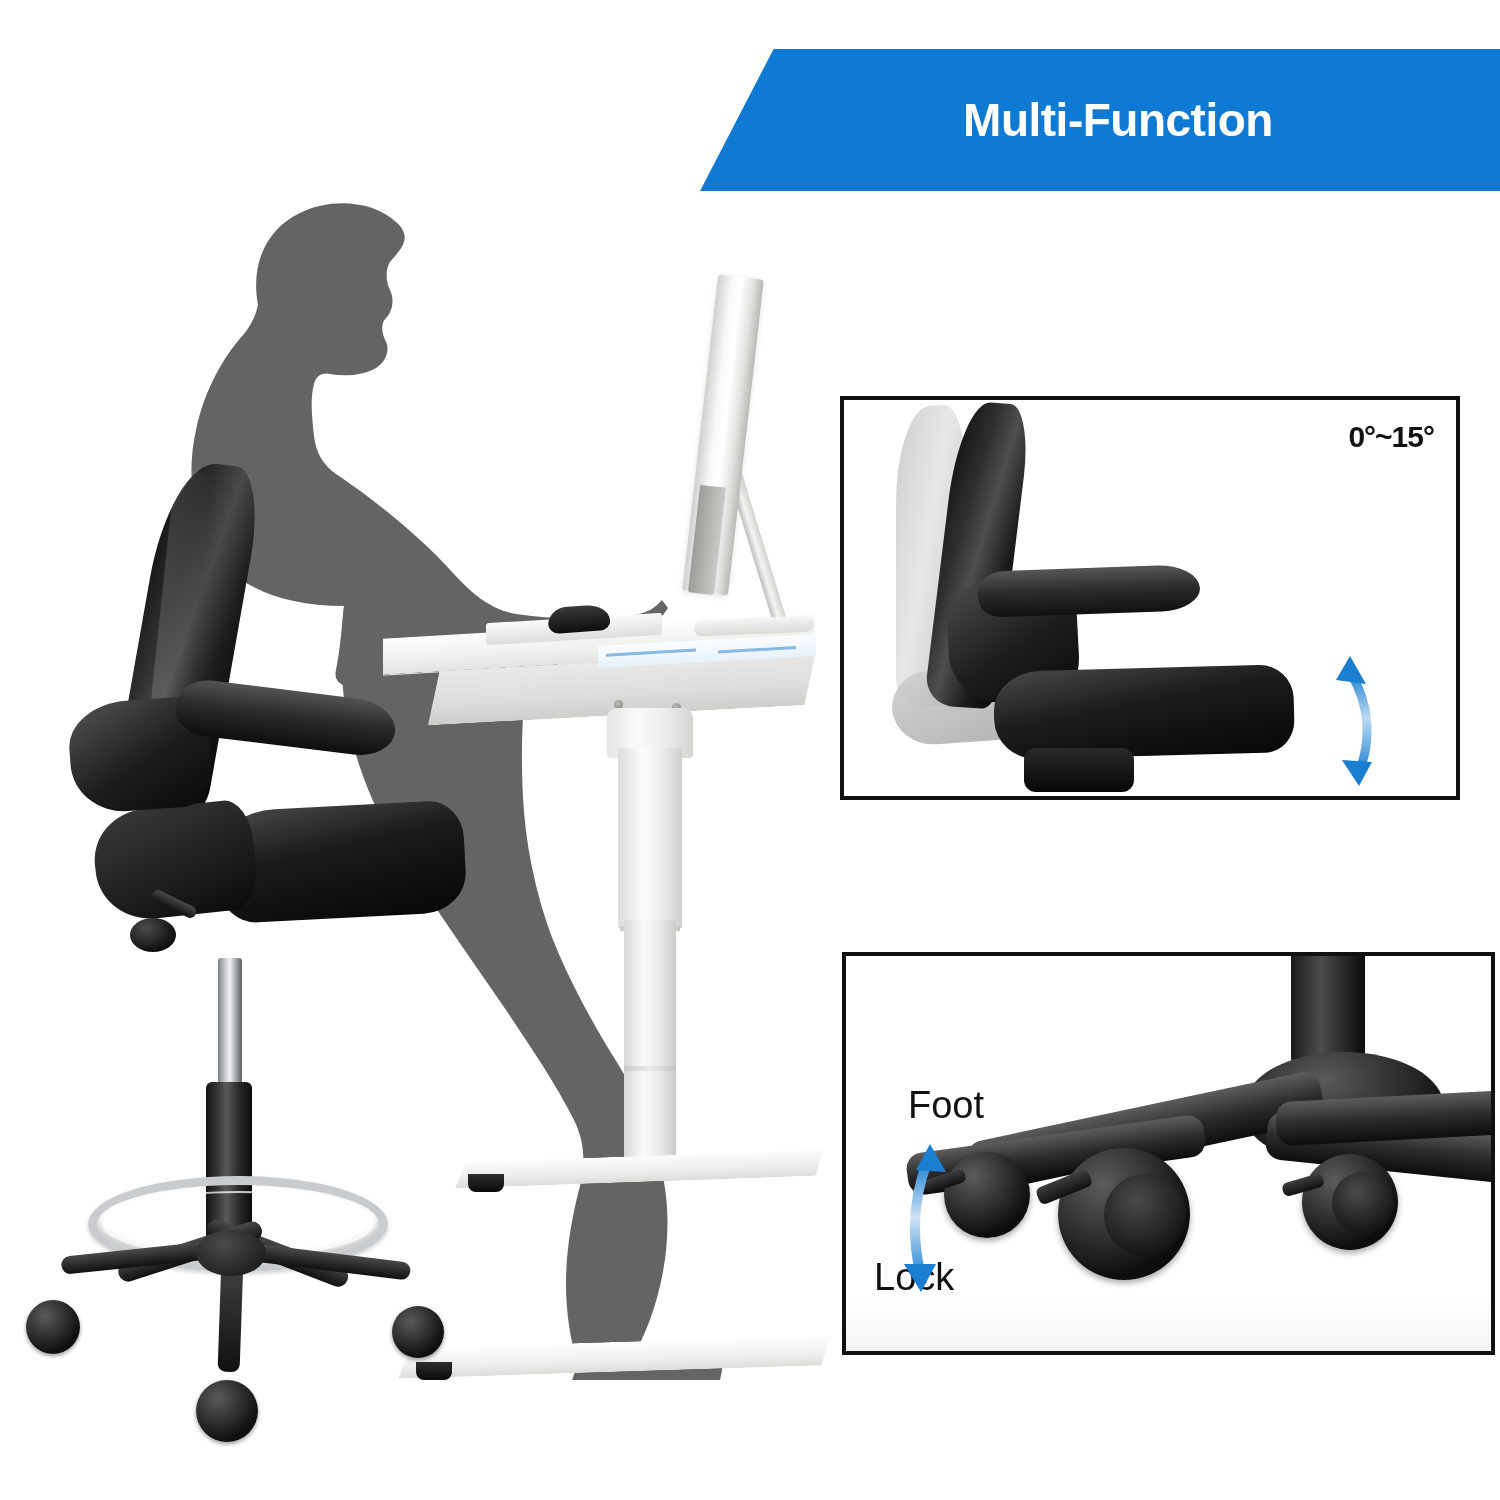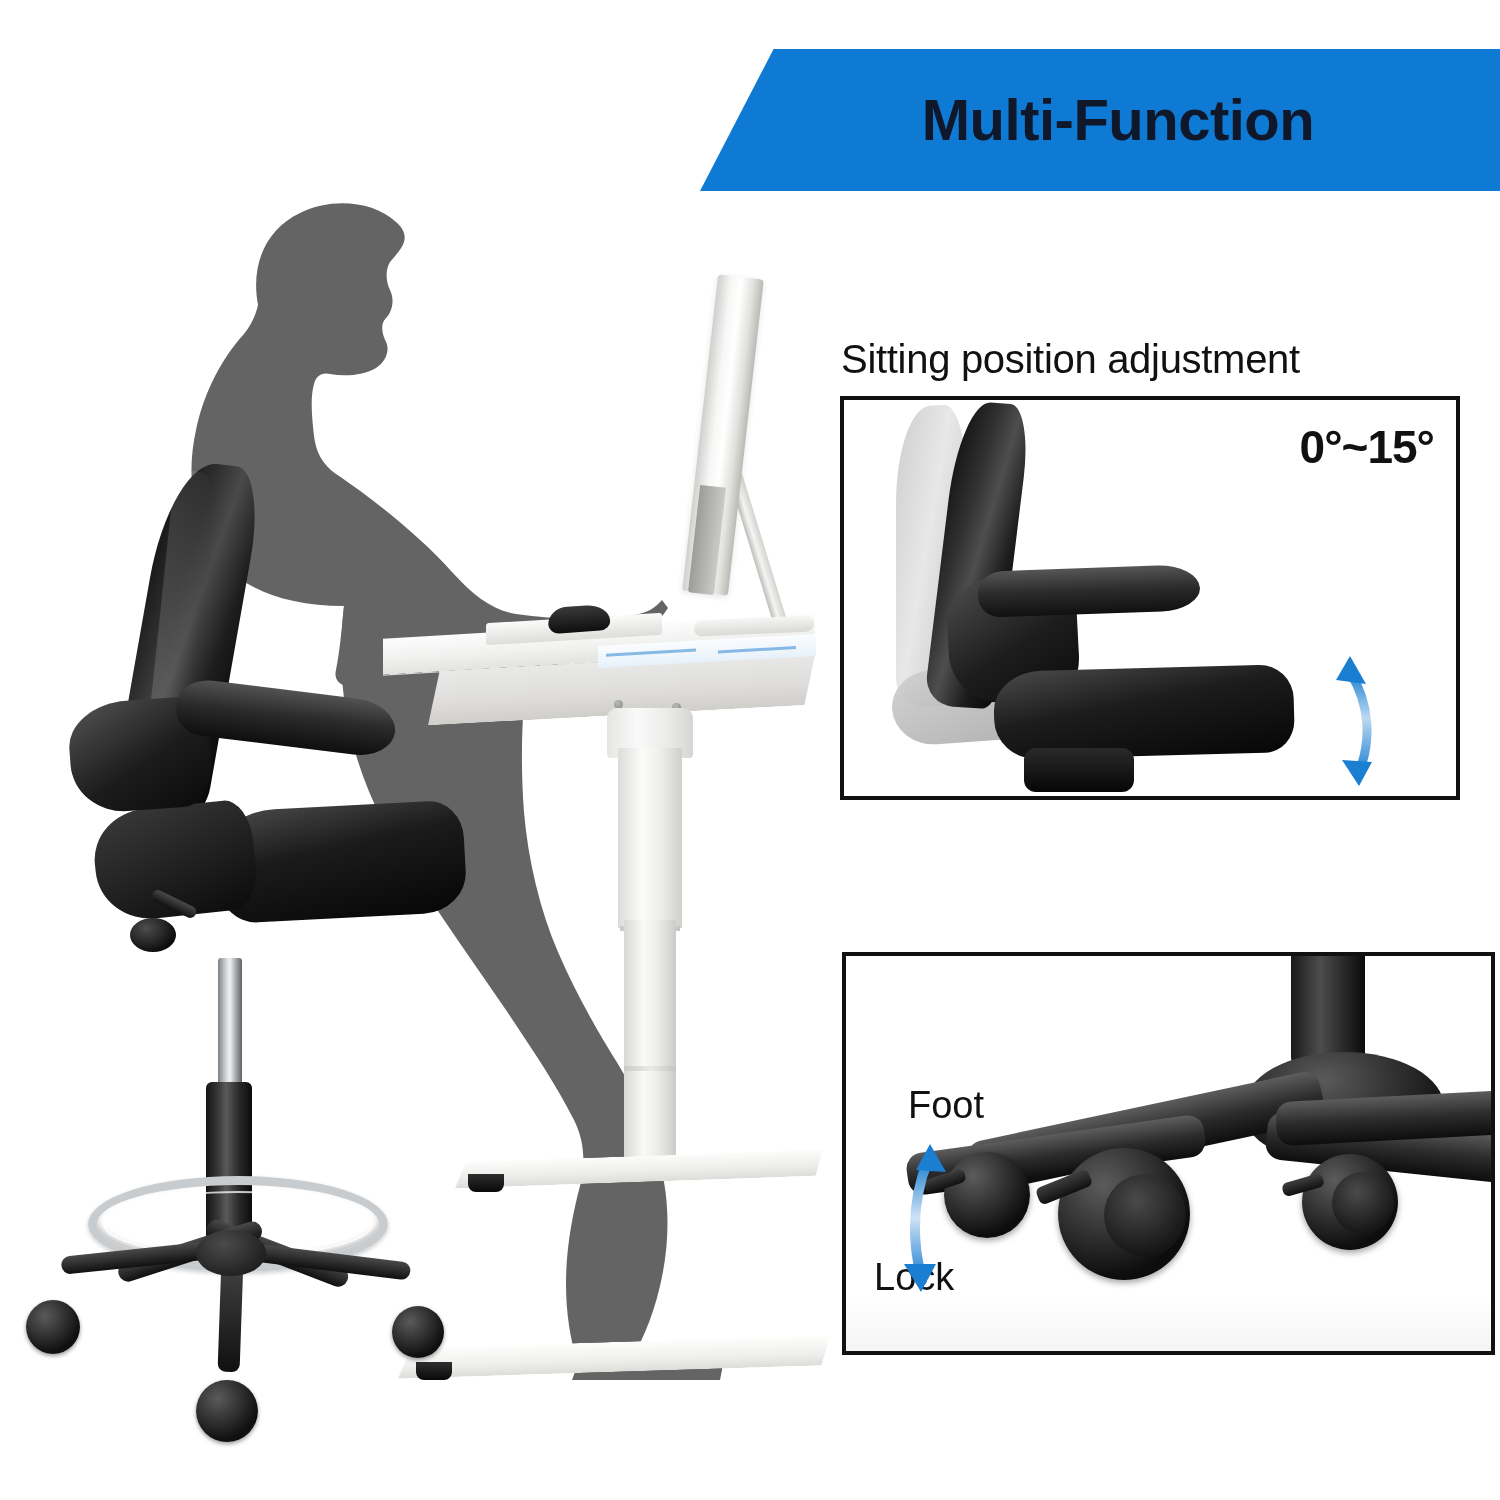--- a/index.html
+++ b/index.html
@@ -9,41 +9,41 @@
   #stage { position: absolute; inset: 0; width: 1500px; height: 1500px; background: #fff; }
 
   
   .banner {
     position: absolute; left: 700px; top: 49px; width: 800px; height: 142px;
     background: var(--brand, #0f7ad4);
     clip-path: polygon(9.2% 0%, 100% 0%, 100% 100%, 0% 100%);
     display: flex; align-items: center; justify-content: center;
   }
   .banner-title {
-    color: #0f172a; font-size: 58px; font-weight: bold; letter-spacing: -0.5px;
+    color: #ffffff; font-size: 46px; font-weight: bold; letter-spacing: -0.5px;
     line-height: 1; padding-left: 36px; white-space: nowrap;
   }
 
   
   .section-heading {
     position: absolute; font-size: 40px; font-weight: normal; color: #111;
     white-space: nowrap; letter-spacing: -0.3px;
   }
   #heading-sitting { left: 841px; top: 337px; }
   #heading-wheel   { left: 841px; top: 890px; }
 
   
   .panel {
     position: absolute; border: 4px solid #111; background: #fff; overflow: hidden;
   }
   #panel-sitting { left: 840px; top: 396px; width: 620px; height: 404px; }
   #panel-wheel   { left: 842px; top: 952px; width: 653px; height: 403px; }
 
   .panel-badge {
-    position: absolute; right: 22px; top: 20px; font-size: 46px; font-weight: bold;
+    position: absolute; right: 22px; top: 20px; font-size: 30px; font-weight: bold;
     color: #111; letter-spacing: -1px;
   }
 
   .panel-label {
     position: absolute; font-size: 38px; color: #111; font-weight: normal;
     white-space: nowrap;
   }
   #label-free { left: 62px; top: 128px; }
   #label-lock { left: 28px; top: 300px; }
 
@@ -436,21 +436,20 @@
       <div class="caster" style="left:196px;top:1380px;width:62px;height:62px;"></div>
       <div class="caster" style="left:392px;top:1306px;width:52px;height:52px;"></div>
     </div>
 
   </div>
 
   <div class="banner">
     <span class="banner-title">Multi-Function</span>
   </div>
 
-  <div class="section-heading" id="heading-sitting">Sitting position adjustment</div>
 
   <div class="panel" id="panel-sitting">
 
     <div class="p1" style="left:0;top:0;width:100%;height:100%;">
       <div class="p1-ghost-back"></div>
       <div class="p1-ghost-seat"></div>
       <div class="p1-back"></div>
       <div class="p1-armsupport"></div>
       <div class="p1-arm"></div>
       <div class="p1-seat"></div>

